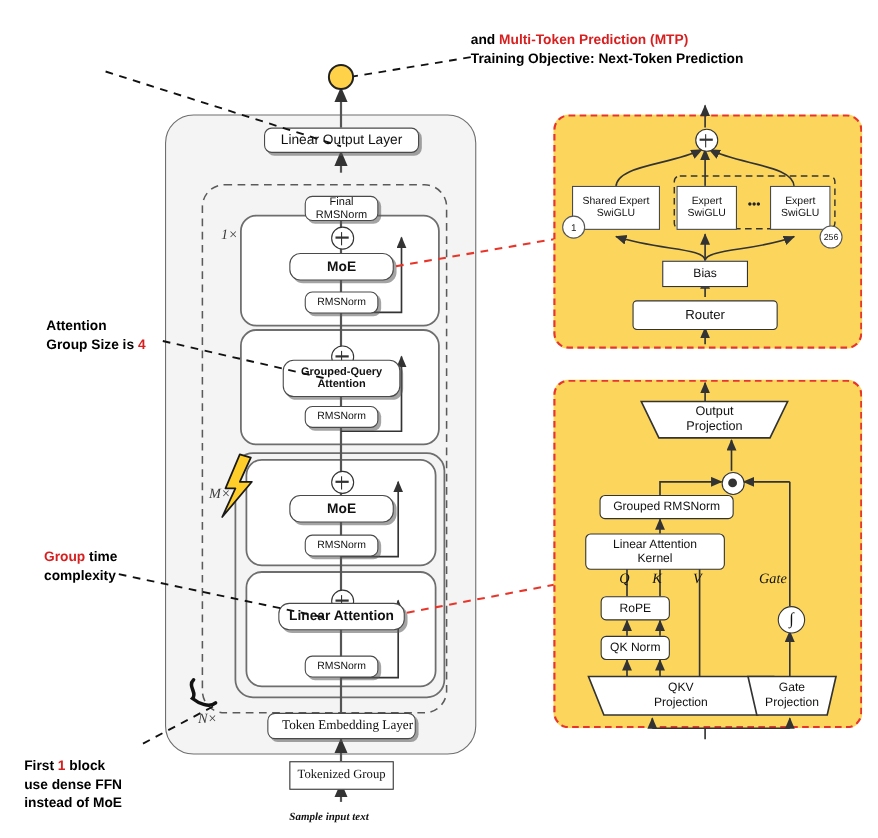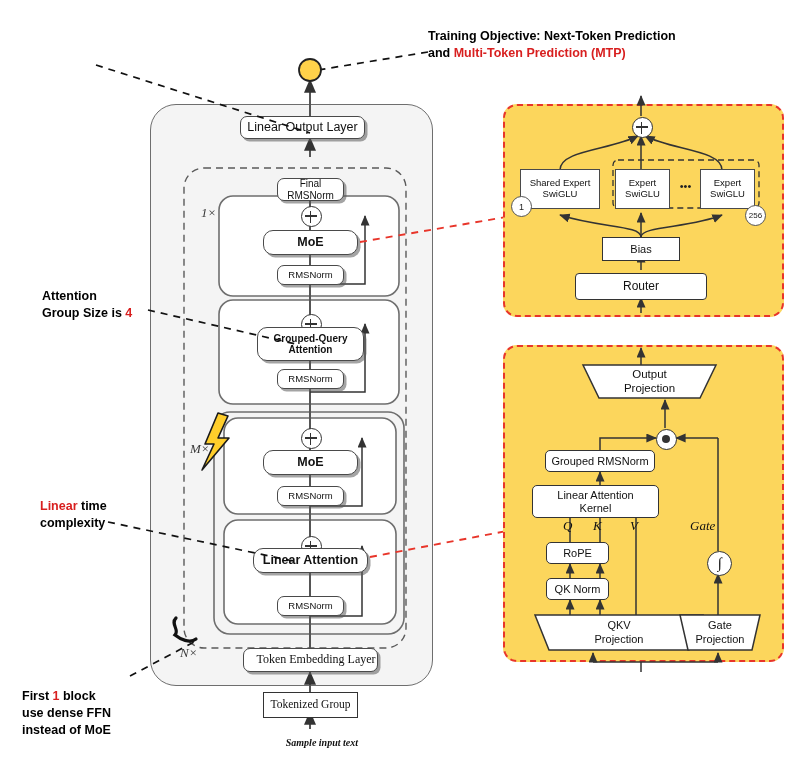--- a/index.html
+++ b/index.html
@@ -79,21 +79,21 @@
       <path d="M310,506 L362,506 L362,438" marker-end="url(#ah)"></path>
       <path d="M310,616 L362,616 L362,546" marker-end="url(#ah)"></path>
     </g>
   </svg>
 
   <div class="op plus" style="left:300.5px;top:206px;"></div>
   <div class="op plus" style="left:300.5px;top:314px;"></div>
   <div class="op plus" style="left:300.5px;top:428px;"></div>
   <div class="op plus" style="left:300.5px;top:536px;"></div>
 
-  <div class="node shadowed" style="left:240px;top:116px;width:125px;height:23px;font-size:12.5px;">Linear Output Layer</div>
+  <div class="node shadowed" style="left:240px;top:116px;width:141px;height:23px;font-size:12.5px;">Linear Output Layer</div>
 
   <div class="node shadowed" style="left:277px;top:157px;width:67px;height:23px;font-size:10px;margin-top:21px;">Final RMSNorm</div>
 
   <div class="node shadowed bold" style="left:263px;top:230px;width:95px;height:25px;font-size:12.5px;">MoE</div>
   <div class="node shadowed" style="left:277px;top:265px;width:67px;height:20px;font-size:9.5px;">RMSNorm</div>
 
   <div class="node shadowed bold" style="left:257px;top:327px;width:107px;height:34px;font-size:10px;flex-direction:column;">
     <span>Grouped-Query</span>
     <span>Attention</span>
   </div>
@@ -102,21 +102,21 @@
   <div class="node shadowed bold" style="left:263px;top:450px;width:95px;height:25px;font-size:12.5px;">MoE</div>
   <div class="node shadowed" style="left:277px;top:486px;width:67px;height:20px;font-size:9.5px;">RMSNorm</div>
 
   <div class="node shadowed bold" style="left:253px;top:548px;width:115px;height:25px;font-size:12.5px;">Linear Attention</div>
   <div class="node shadowed" style="left:277px;top:596px;width:67px;height:20px;font-size:9.5px;">RMSNorm</div>
 
   <div class="node shadowed serif" style="left:243px;top:648px;width:135px;height:24px;font-size:12px;padding-left:11px;">Token Embedding Layer</div>
 
   <div class="node sq serif" style="left:263px;top:692px;width:95px;height:26px;font-size:11.5px;border-color:#333;">Tokenized Group</div>
 
-  <div class="lbl ital" style="left:263px;top:737px;width:95px;text-align:right;font-size:10px;font-weight:bold;color:#111;">Sample input text</div>
+  <div class="lbl ital" style="left:263px;top:737px;width:95px;text-align:left;font-size:10px;font-weight:bold;color:#111;">Sample input text</div>
 
   <div class="lbl ital" style="left:201px;top:205px;font-size:13px;">1×</div>
   <div class="lbl ital" style="left:190px;top:441px;font-size:13px;">M×</div>
   <div class="lbl ital" style="left:180px;top:645px;font-size:13px;">N×</div>
 
   <svg class="layer">
     <path d="M218,413 L205,444 L214,444 L202,470 L229,438 L218,438 L228,416 Z" fill="#FFCE2B" stroke="#1a1a1a" stroke-width="1.6" stroke-linejoin="round"></path>
   </svg>
 
   <svg class="layer">
@@ -135,37 +135,37 @@
       <path d="M360,242 L512,216"></path>
       <path d="M370,557 L512,530"></path>
     </g>
   </svg>
 
   <svg class="layer">
     <circle cx="310" cy="70" r="11" fill="#FFD24A" stroke="#222" stroke-width="1.8"></circle>
   </svg>
 
   <div class="ann" style="left:428px;top:28px;width:300px;">
-    <div>Training Objective: Next-Token Prediction</div>
     <div>
       <span>and </span><span class="rd">Multi-Token Prediction (MTP)</span>
     </div>
+    <div>Training Objective: Next-Token Prediction</div>
   </div>
 
 
   <div class="ann" style="left:42px;top:288px;width:160px;">
     <div>Attention</div>
     <div>
       <span>Group Size is </span><span class="rd">4</span>
     </div>
   </div>
 
   <div class="ann" style="left:40px;top:498px;width:150px;">
     <div>
-      <span class="rd">Linear</span><span> time</span>
+      <span class="rd">Group</span><span> time</span>
     </div>
     <div>complexity</div>
   </div>
 
   <div class="ann" style="left:22px;top:688px;width:170px;">
     <div>
       <span>First </span><span class="rd">1</span><span> block</span>
     </div>
     <div>use dense FFN</div>
     <div>instead of MoE</div>
@@ -268,21 +268,21 @@
     </g>
   </svg>
 
   <div class="trap" style="left:583px;top:365px;width:133px;height:33px;font-size:11.5px;flex-direction:column;">
     <span>Output</span>
     <span>Projection</span>
   </div>
 
   <div class="op dot" style="left:655.5px;top:428.5px;"></div>
 
-  <div class="node" style="left:545px;top:450px;width:110px;height:22px;font-size:11px;border-color:#333;border-radius:5px;">Grouped RMSNorm</div>
+  <div class="node" style="left:545px;top:450px;width:122px;height:22px;font-size:11px;border-color:#333;border-radius:5px;">Grouped RMSNorm</div>
 
   <div class="node" style="left:532px;top:485px;width:127px;height:33px;font-size:11px;flex-direction:column;border-color:#333;border-radius:5px;">
     <span>Linear Attention</span>
     <span>Kernel</span>
   </div>
 
   <div class="node" style="left:546px;top:542px;width:63px;height:22px;font-size:11px;border-color:#333;border-radius:5px;">RoPE</div>
 
   <div class="node" style="left:546px;top:578px;width:63px;height:22px;font-size:11px;border-color:#333;border-radius:5px;">QK Norm</div>
 

